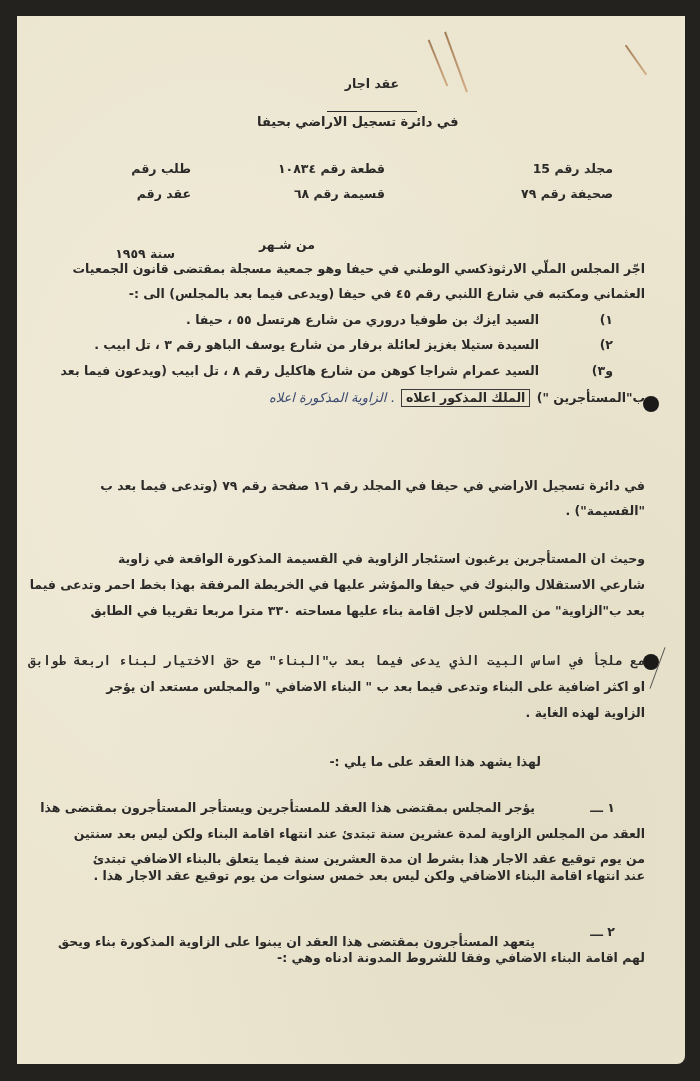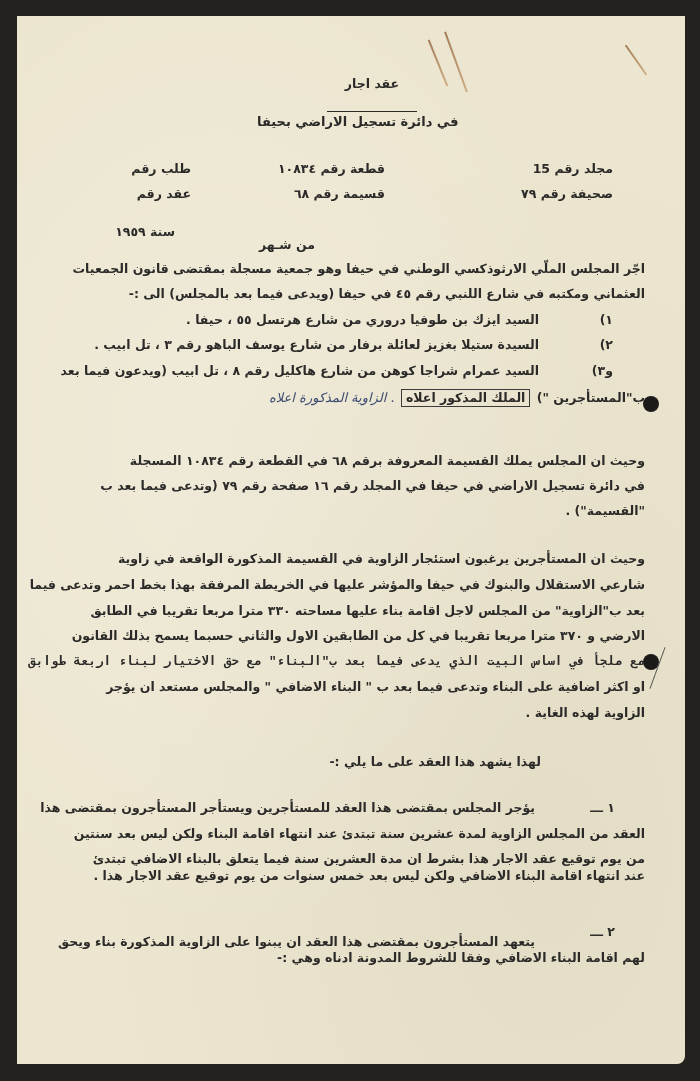--- a/index.html
+++ b/index.html
@@ -50,46 +50,44 @@
   <div class="ar" style="left:240px;top:98px;font-size:13px;">في دائرة تسجيل الاراضي بحيفا</div>
 
   <div class="ar" style="right:72px;top:145px;">مجلد رقم 15</div>
   <div class="ar" style="right:300px;top:145px;">قطعة رقم ١٠٨٣٤</div>
   <div class="ar" style="right:494px;top:145px;">طلب رقم</div>
   <div class="ar" style="right:72px;top:170px;">صحيفة رقم ٧٩</div>
   <div class="ar" style="right:300px;top:170px;">قسيمة رقم ٦٨</div>
   <div class="ar" style="right:494px;top:170px;">عقد رقم</div>
 
   <div class="ar" style="right:370px;top:221px;">من شـهر</div>
-  <div class="ar" style="right:510px;top:208px;text-align:center;">سنة ١٩٥٩</div>
+  <div class="ar" style="right:510px;top:230px;text-align:center;">سنة ١٩٥٩</div>
 
   <div class="ar line" style="top:245px;">اجّر المجلس الملّي الارثوذكسي الوطني في حيفا وهو جمعية مسجلة بمقتضى قانون الجمعيات</div>
   <div class="ar line" style="top:270px;">العثماني ومكتبه في شارع اللنبي رقم ٤٥ في حيفا (ويدعى فيما بعد بالمجلس) الى :-</div>
 
   <div class="ar" style="right:72px;top:296px;">١)</div>
   <div class="ar" style="right:146px;top:296px;">السيد ايزك بن طوفيا دروري من شارع هرتسل ٥٥ ، حيفا .</div>
   <div class="ar" style="right:72px;top:321px;">٢)</div>
   <div class="ar" style="right:146px;top:321px;">السيدة ستيلا بغزيز لعائلة برفار من شارع يوسف الباهو رقم ٣ ، تل ابيب .</div>
   <div class="ar" style="right:72px;top:347px;">و٣)</div>
   <div class="ar" style="right:40px;left:auto;top:347px;padding-right:106px;">السيد عمرام شراجا كوهن من شارع هاكليل رقم ٨ ، تل ابيب (ويدعون فيما بعد</div>
 
   <div class="ar" style="right:40px;top:373px;">
     <span>ب"المستأجرين ")</span>
     <span class="boxed">الملك المذكور اعلاه</span>
     <span class="hand">. الزاوية المذكورة اعلاه</span>
   </div>
 
-  <div class="ar line" style="top:437px;">وحيث ان المجلس يملك القسيمة المعروفة برقم ٦٨ في القطعة رقم ١٠٨٣٤ المسجلة</div>
   <div class="ar line" style="top:462px;">في دائرة تسجيل الاراضي في حيفا في المجلد رقم ١٦ صفحة رقم ٧٩ (وتدعى فيما بعد ب</div>
   <div class="ar line" style="top:487px;">"القسيمة") .</div>
 
   <div class="ar line" style="top:535px;">وحيث ان المستأجرين يرغبون استئجار الزاوية في القسيمة المذكورة الواقعة في زاوية</div>
   <div class="ar line" style="top:561px;">شارعي الاستقلال والبنوك في حيفا والمؤشر عليها في الخريطة المرفقة بهذا بخط احمر وتدعى فيما</div>
   <div class="ar line" style="top:587px;">بعد ب"الزاوية" من المجلس لاجل اقامة بناء عليها مساحته ٣٣٠ مترا مربعا تقريبا في الطابق</div>
-  <div class="ar line" style="top:612px;">الارضي و ٣٧٠ مترا مربعا تقريبا في كل من الطابقين الاول والثاني حسبما يسمح بذلك القانون</div>
   <div class="ar line" style="top:638px;font-family:Liberation Mono, monospace;">مع ملجأ في اساس البيت الذي يدعى فيما بعد ب"البناء" مع حق الاختيار لبناء اربعة طوابق</div>
   <div class="ar line" style="top:663px;">او اكثر اضافية على البناء وتدعى فيما بعد ب " البناء الاضافي " والمجلس مستعد ان يؤجر</div>
   <div class="ar line" style="top:689px;">الزاوية لهذه الغاية .</div>
 
   <div class="ar" style="right:144px;top:738px;">لهذا يشهد هذا العقد على ما يلي :-</div>
 
   <div class="ar" style="right:70px;top:784px;">١ ـــ</div>
   <div class="ar line" style="top:810px;">العقد من المجلس الزاوية لمدة عشرين سنة تبتدئ عند انتهاء اقامة البناء ولكن ليس بعد سنتين</div>
   <div class="ar" style="right:40px;top:784px;padding-right:110px;">يؤجر المجلس بمقتضى هذا العقد للمستأجرين ويستأجر المستأجرون بمقتضى هذا</div>
   <div class="ar line" style="top:835px;">من يوم توقيع عقد الاجار هذا بشرط ان مدة العشرين سنة فيما يتعلق بالبناء الاضافي تبتدئ</div>

